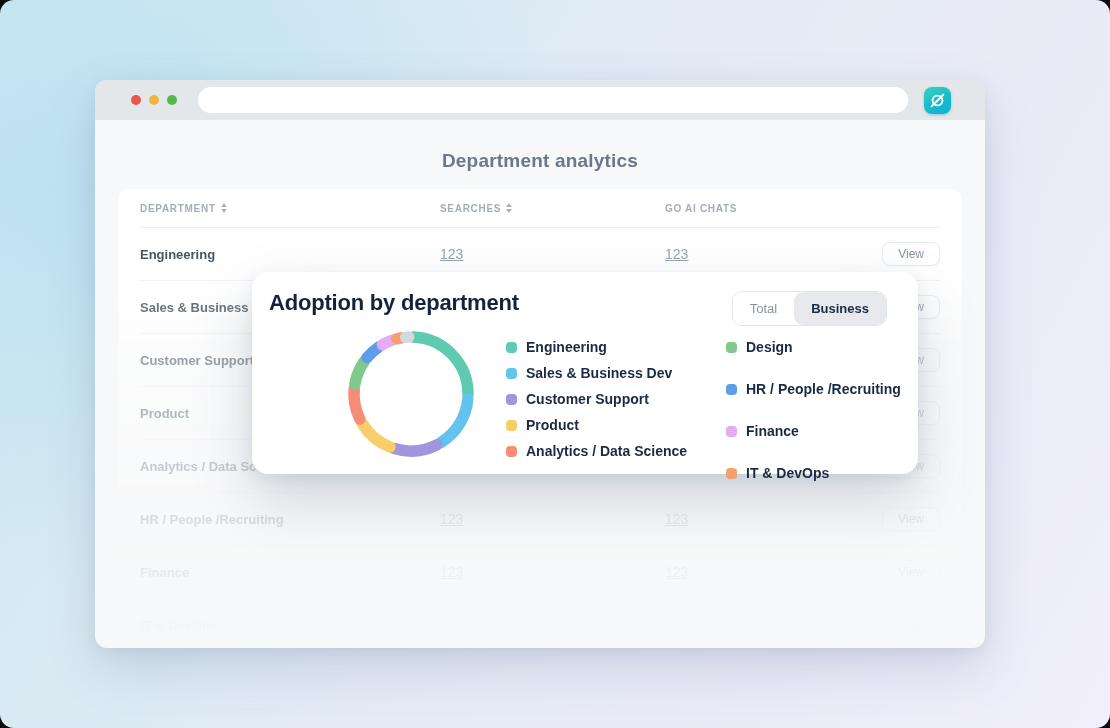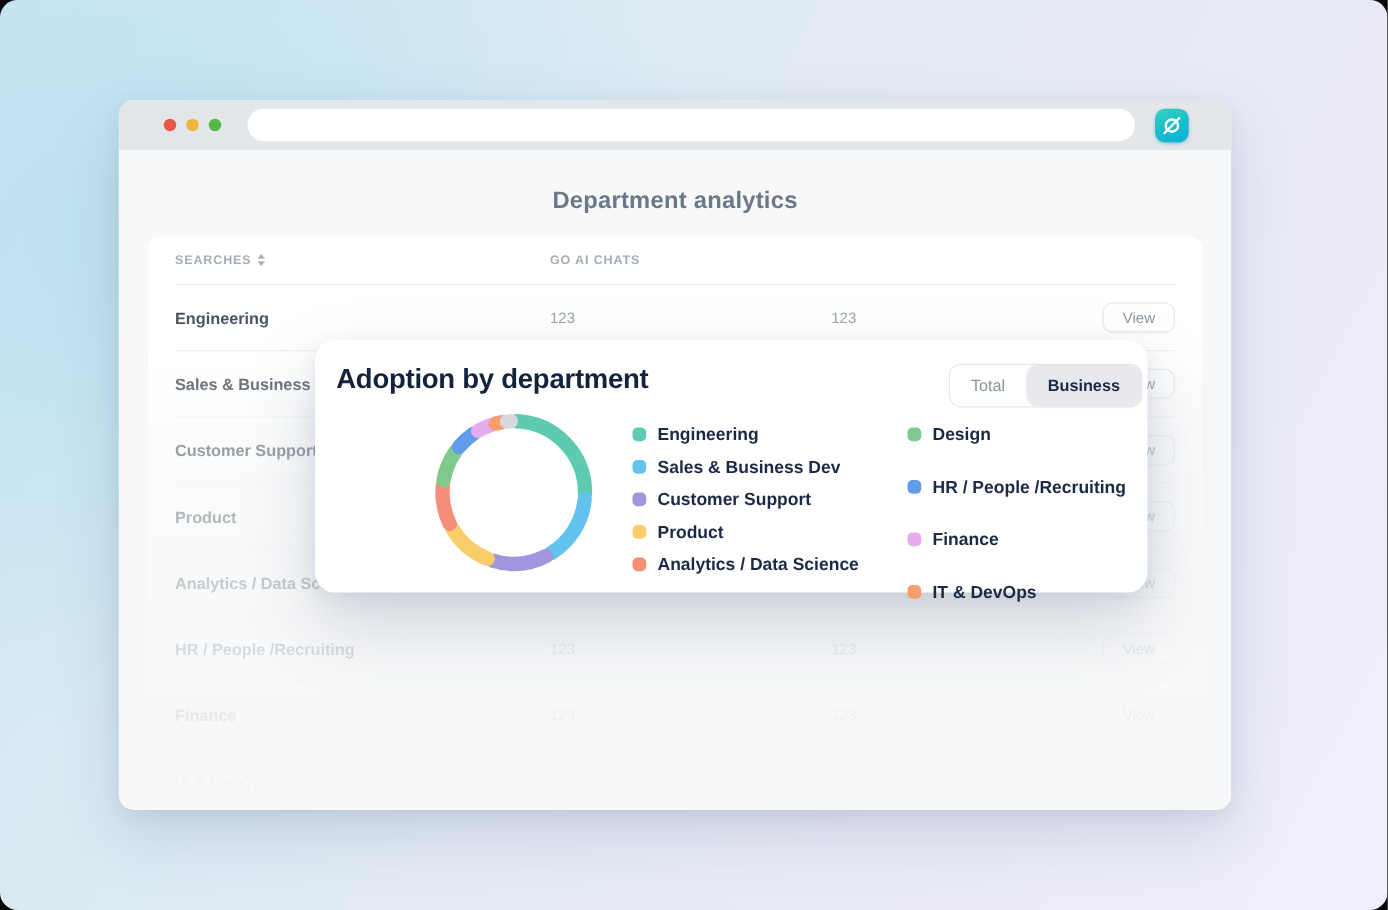--- a/index.html
+++ b/index.html
@@ -26,28 +26,28 @@
   .thead,.trow{display:grid;grid-template-columns:300px 225px 1fr 80px;align-items:center;}
   .thead{height:39px;border-bottom:1px solid #eceef1;}
   .th{font-size:10px;font-weight:700;color:#a5aeb8;letter-spacing:.7px;display:flex;align-items:center;gap:5px;}
   .sort{display:inline-flex;flex-direction:column;gap:2px;}
   .sort i{display:block;width:0;height:0;border-left:3.5px solid transparent;border-right:3.5px solid transparent;}
   .sort .up{border-bottom:4px solid #aab3bd;}
   .sort .dn{border-top:4px solid #aab3bd;}
   .trow{height:53px;border-bottom:1px solid #f1f3f5;}
   .trow:last-child{border-bottom:none;}
   .td-dept{font-size:13px;font-weight:700;color:#4a5561;white-space:nowrap;}
-  .td-num{font-size:12px;color:#9ba5ae;}
+  .td-num{font-size:14px;color:#9ba5ae;text-decoration:underline;}
   .view-btn{justify-self:end;font-size:12px;color:#8d97a1;background:#fff;border:1px solid #e8ebee;
     border-radius:8px;padding:4px 15px;cursor:pointer;box-shadow:0 1px 2px rgba(120,130,145,.06);}
   
   .modal{position:absolute;left:252px;top:272px;width:666px;height:202px;background:#fff;border-radius:16px;
     box-shadow:0 26px 60px rgba(70,85,120,.22),0 6px 16px rgba(70,85,120,.10);}
   .modal-title{position:absolute;left:17px;top:18px;font-size:22px;font-weight:700;color:#14233c;letter-spacing:-.2px;margin:0;}
-  .toggle{position:absolute;right:4px;top:19px;display:flex;height:35px;border:1px solid #e3e6ea;border-radius:10px;
+  .toggle{position:absolute;right:31px;top:19px;display:flex;height:35px;border:1px solid #e3e6ea;border-radius:10px;
     overflow:hidden;background:#fff;}
   .toggle-opt{font-size:13px;color:#8a94a0;background:#fff;border:none;padding:0 17px;display:flex;align-items:center;cursor:pointer;}
   .toggle-opt.selected{background:#e7e9ed;color:#1b2a44;font-weight:700;border-radius:9px;}
   .donut-wrap{position:absolute;left:91px;top:54px;width:136px;height:136px;}
   .legend-col{position:absolute;top:62px;display:flex;flex-direction:column;}
   .legend-col.col1{left:254px;}
   .legend-col.col2{left:474px;gap:16px;}
   .legend-item{display:flex;align-items:center;gap:9px;height:26px;}
   .legend-dot{width:11px;height:11px;border-radius:4px;flex:0 0 auto;}
   .legend-label{font-size:14px;font-weight:600;color:#1b2a44;white-space:nowrap;}
@@ -71,20 +71,27 @@
           </svg>
         </span>
       </div>
     </div>
 
     <div class="content">
       <h1 class="page-title">Department analytics</h1>
 
       <div class="table-card">
         <div class="thead" id="thead">
+            <div class="th">
+              <span>DEPARTMENT</span>
+              <span class="sort">
+                <i class="up"></i>
+                <i class="dn"></i>
+              </span>
+            </div>
             <div class="th">
               <span>SEARCHES</span>
               <span class="sort">
                 <i class="up"></i>
                 <i class="dn"></i>
               </span>
             </div>
             <div class="th">
               <span>GO AI CHATS</span>
             </div>

